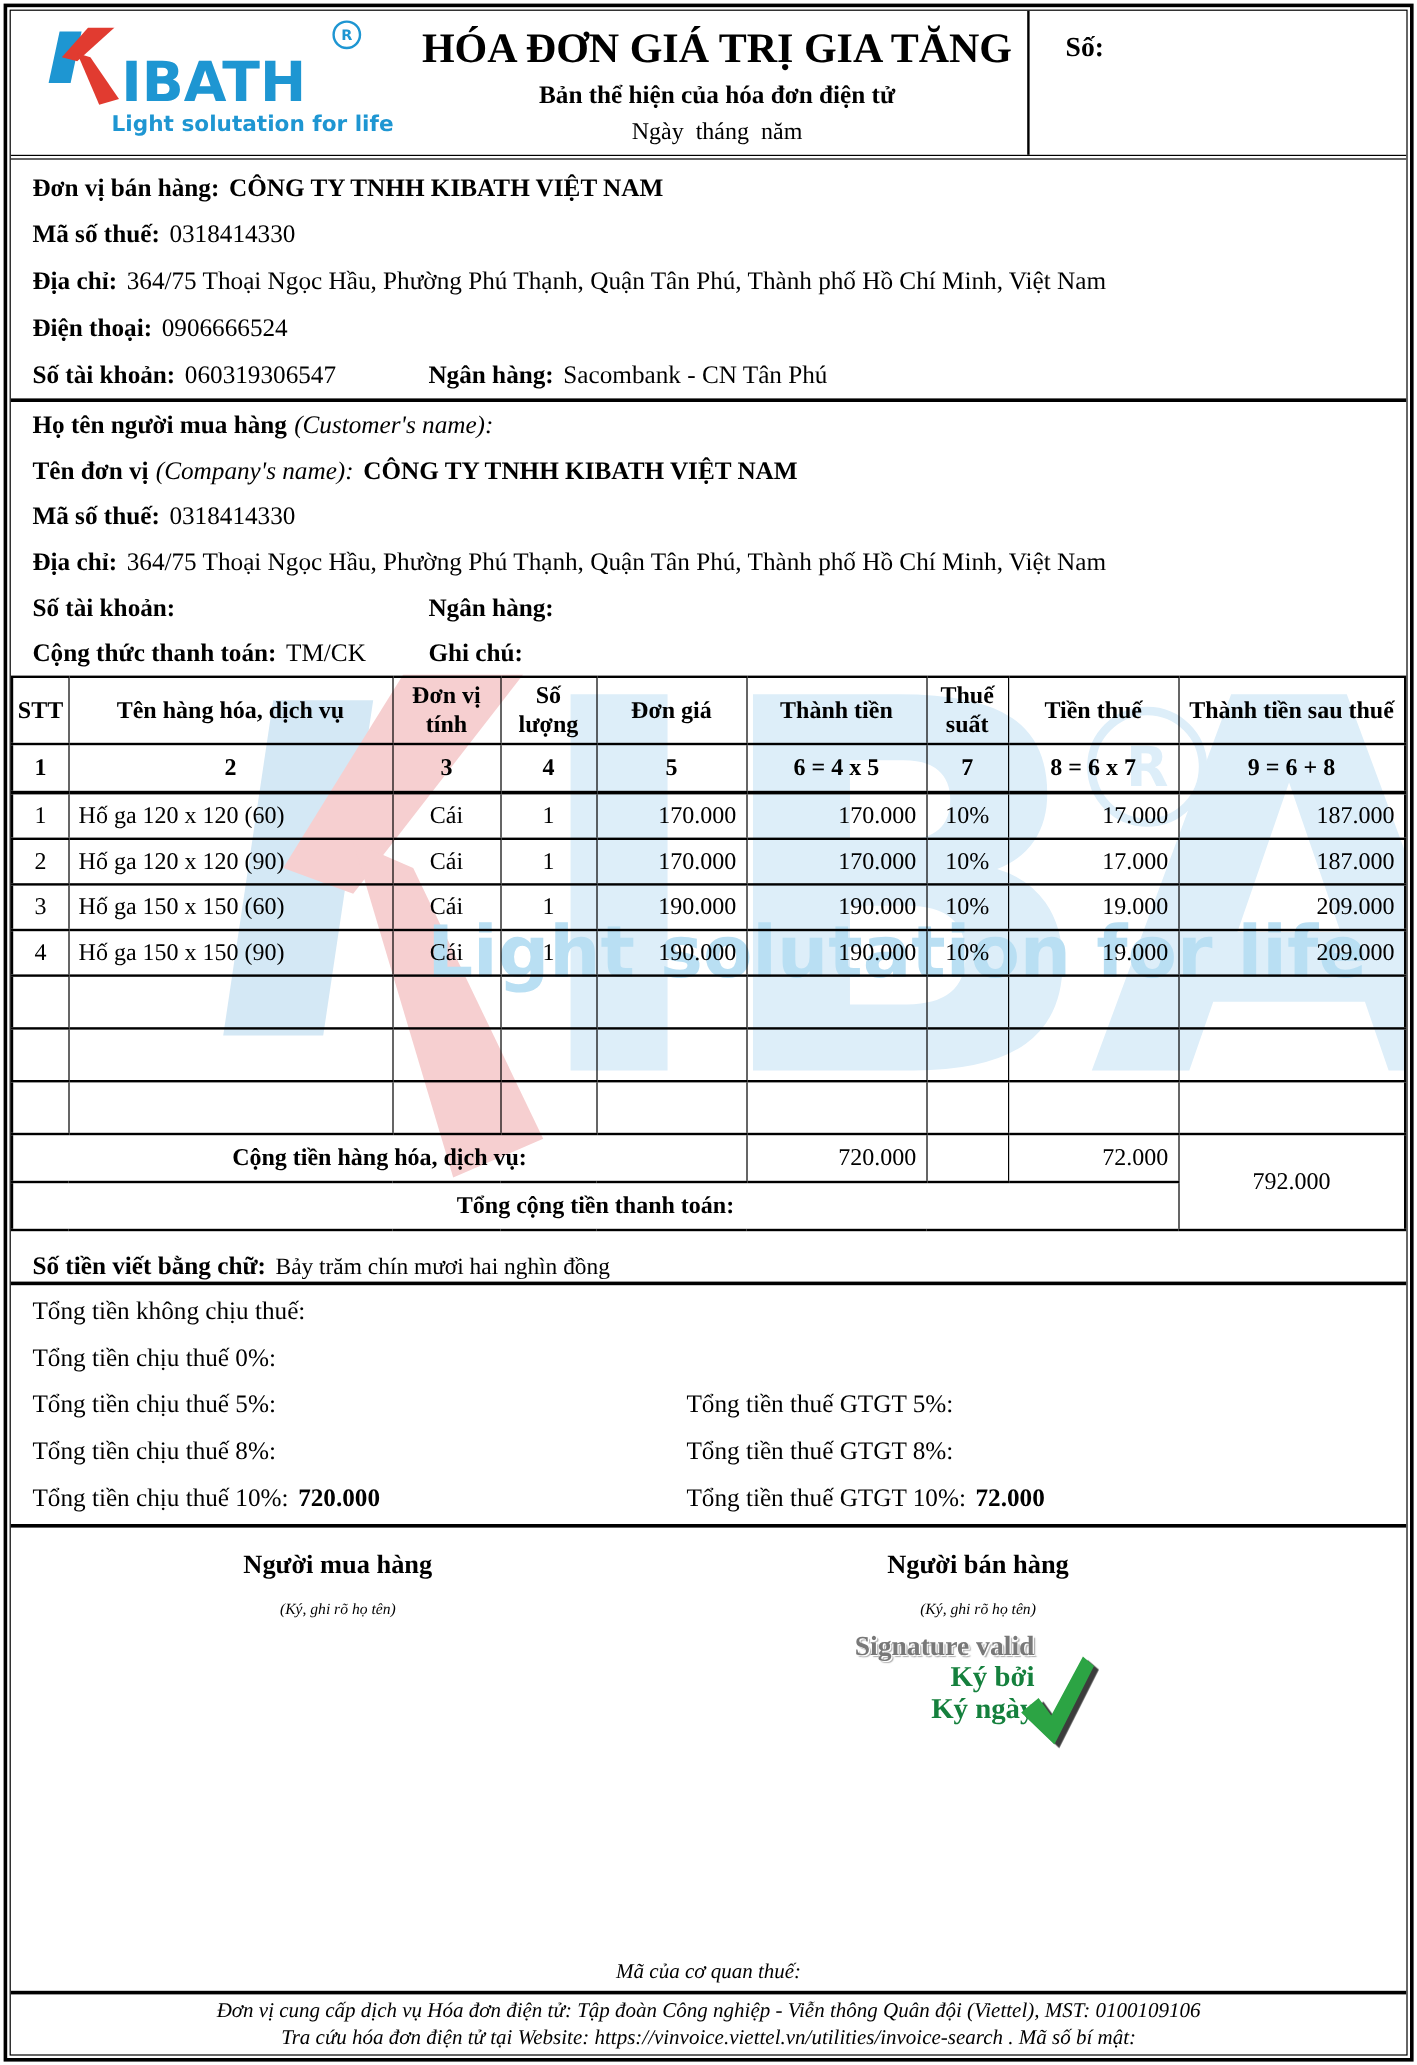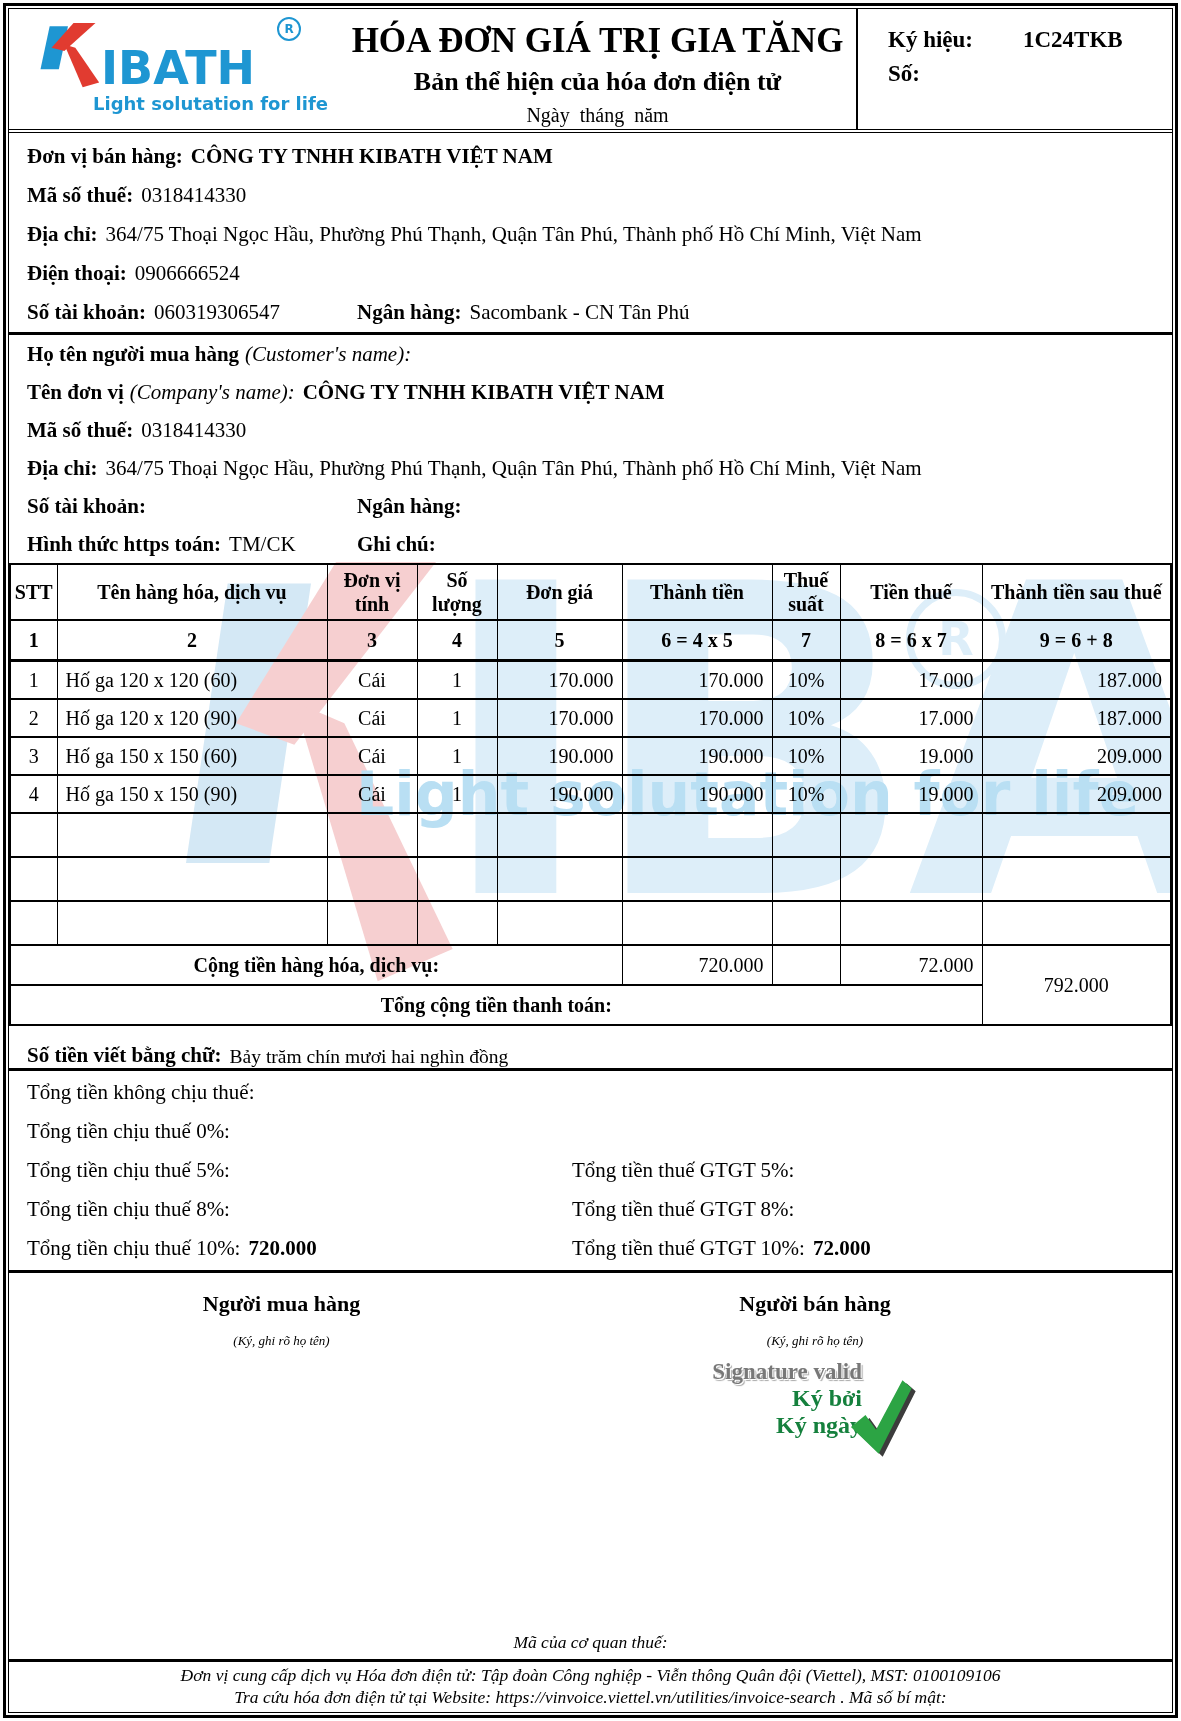--- a/index.html
+++ b/index.html
@@ -25,21 +25,21 @@
   .hdr{height:120px;border-bottom:4px double #000;display:flex;flex:none;}
   .logo-box{width:330px;padding:14px 0 0 26px;box-sizing:border-box;position:relative;}
   .logo-row{display:flex;align-items:flex-end;}
   .logo-k{width:66px;height:66px;flex:none;}
   .logo-letters{font:800 46px/0.92 "DejaVu Sans","Liberation Sans",sans-serif;color:#1e96d2;letter-spacing:0px;}
   .logo-reg{position:absolute;left:268px;top:8px;width:20px;height:20px;border:2px solid #1e96d2;border-radius:50%;
             color:#1e96d2;font:700 12px "DejaVu Sans",sans-serif;display:flex;align-items:center;justify-content:center;}
   .logo-tag{margin:4px 0 0 58px;font:700 18px "DejaVu Sans","Liberation Sans",sans-serif;color:#1e96d2;}
   .title-box{flex:1;text-align:center;padding-top:12px;}
   .inv-title{font-weight:bold;font-size:35px;letter-spacing:0px;}
-  .inv-sub{font-weight:bold;font-size:26px;margin-top:6px;}
+  .inv-sub{font-weight:bold;font-size:21px;margin-top:6px;}
   .inv-date{font-size:20px;margin-top:7px;white-space:pre;}
   .serial-box{width:316px;border-left:2px solid #000;box-sizing:border-box;padding:14px 0 0 30px;flex:none;}
   .serial-line{display:flex;font-size:23px;font-weight:bold;line-height:34px;}
   .serial-val{margin-left:50px;}
 
   
   .sect{padding-left:18px;flex:none;}
   .line{height:39px;display:flex;align-items:center;font-size:21px;}
   .lbl{font-weight:bold;}
   .val{margin-left:8px;}
@@ -120,24 +120,20 @@
       <div class="logo-reg">R</div>
       <div class="logo-tag">Light solutation for life</div>
     </div>
     <div class="title-box">
       <div class="inv-title">HÓA ĐƠN GIÁ TRỊ GIA TĂNG</div>
       <div class="inv-sub">Bản thể hiện của hóa đơn điện tử</div>
       <div class="inv-date">Ngày  tháng  năm</div>
     </div>
     <div class="serial-box">
       <div class="serial-line">
-        <span>Ký hiệu:</span>
-        <span class="serial-val">1C24TKB</span>
-      </div>
-      <div class="serial-line">
         <span>Số:</span>
       </div>
     </div>
   </div>
 
   <div class="sect seller z1">
     <div class="line">
       <span class="lbl">Đơn vị bán hàng:</span>
       <span class="val lbl">CÔNG TY TNHH KIBATH VIỆT NAM</span>
     </div>
@@ -186,21 +182,21 @@
     <div class="line">
       <span class="c1">
             <span class="lbl">Số tài khoản:</span>
           </span>
       <span class="c2">
             <span class="lbl">Ngân hàng:</span>
           </span>
     </div>
     <div class="line">
       <span class="c1">
-        <span class="lbl">Hình thức https toán:</span>
+        <span class="lbl">Cộng thức thanh toán:</span>
         <span class="val">TM/CK</span>
       </span>
       <span class="c2">
             <span class="lbl">Ghi chú:</span>
           </span>
     </div>
   </div>
 
   <table class="items z1">
     <colgroup>

